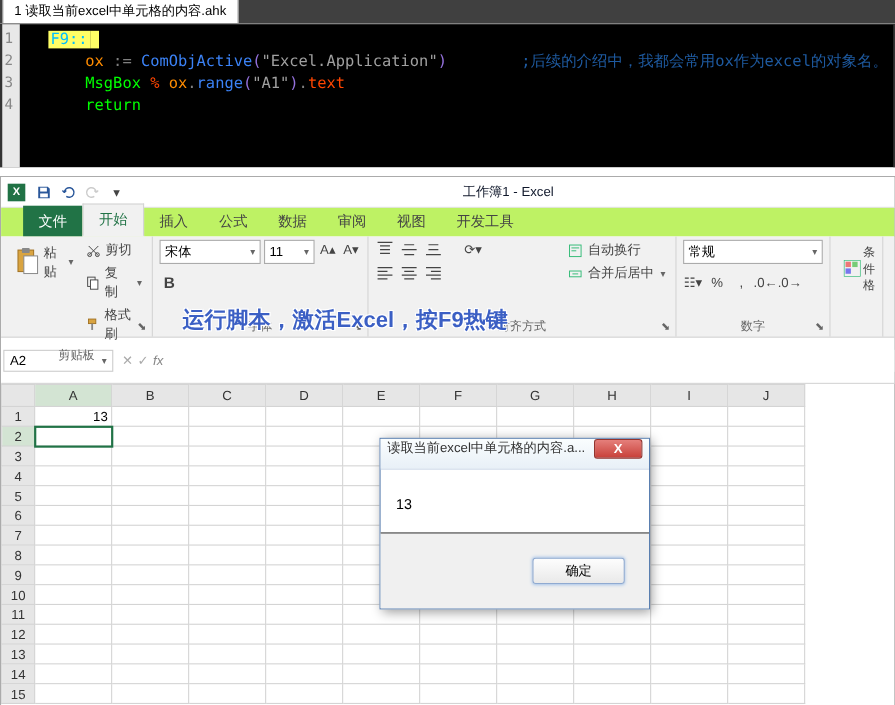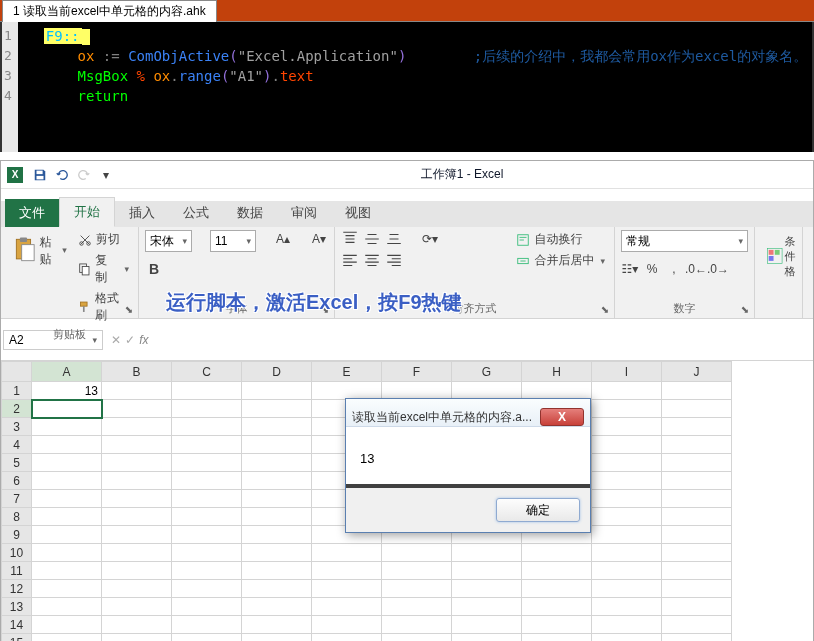--- a/index.html
+++ b/index.html
@@ -1,19 +1,19 @@
 <!DOCTYPE html>
 <html><head>
 <meta charset="utf-8">
 <style>
 * { box-sizing: border-box; margin: 0; padding: 0; }
 body { font-family: "Microsoft YaHei", "SimSun", Arial, sans-serif; font-size: 12px; background: #fff; width: 814px; height: 641px; overflow: hidden; position: relative; }
 
 
-.editor-tab-bar { background: #c2410c; border-bottom: 1px solid #888; height: 22px; display: flex; align-items: center; }
+.editor-tab-bar { background: #404040; border-bottom: 1px solid #888; height: 22px; display: flex; align-items: flex-end; }
 .editor-tab { background: #fff; border: 1px solid #888; border-bottom: none; padding: 2px 10px; font-size: 12px; margin-left: 2px; }
 .editor-area { background: #000; color: #fff; font-family: "Consolas", monospace; font-size: 14px; display: flex; height: 130px; border-left: 2px solid #333; border-right: 2px solid #333; }
 .gutter { background: #e8e8e8; color: #888; width: 30px; text-align: right; padding: 4px 6px 4px 2px; font-size: 13px; line-height: 20px; }
 .code-lines { padding: 4px 26px; line-height: 20px; flex: 1; white-space: pre; }
 .code-lines .l { display: block; }
 .hk-text { background: #ffff66; color: #00bfff; padding: 0 2px; }
 .cursor-block { background: #ffff66; display: inline-block; width: 8px; height: 16px; vertical-align: middle; }
 .kw-var { color: #ff8c00; }
 .op { color: #808080; }
 .fn-call { color: #3b82f6; }
@@ -25,37 +25,37 @@
 .ret { color: #00ff00; }
 .comment { color: #1e5aa0; }
 
 
 .excel-wrap { border: 1px solid #ababab; margin-top: 8px; background: #fff; }
 .excel-titlebar { background: #fff; height: 28px; display: flex; align-items: center; padding: 0 6px; border-bottom: 1px solid #e1e1e1; }
 .excel-logo { width: 16px; height: 16px; background: #207245; color: #fff; font-weight: bold; font-size: 10px; display: flex; align-items: center; justify-content: center; margin-right: 6px; }
 .qat-btn { width: 20px; height: 20px; display: flex; align-items: center; justify-content: center; color: #444; margin: 0 1px; cursor: pointer; }
 .qat-btn svg { width: 14px; height: 14px; }
 .excel-title-text { flex: 1; text-align: center; color: #0f172a; font-size: 12px; }
-.ribbon-tabs { display: flex; align-items: flex-end; background: #e5e5e5; height: 26px; padding-left: 4px; margin-top: 12px; }
+.ribbon-tabs { display: flex; align-items: flex-end; background: #bef264; height: 26px; padding-left: 20px; }
 .ribbon-tab { padding: 5px 14px; color: #444; cursor: pointer; font-size: 13px; }
 .ribbon-tab.file { background: #217346; color: #fff; }
 .ribbon-tab.active { color: #217346; border: 1px solid #d4d4d4; border-bottom: 1px solid #f1f1f1; background: #f1f1f1; }
 .ribbon-body { background: #f1f1f1; border-bottom: 1px solid #d4d4d4; height: 92px; display: flex; position: relative; }
 .ribbon-group { border-right: 1px solid #d4d4d4; padding: 3px 6px 1px; display: flex; flex-direction: column; position: relative; }
 .group-content { flex: 1; display: flex; align-items: flex-start; gap: 4px; }
 .group-label { text-align: center; color: #666; font-size: 11px; padding: 2px 0 1px; }
 .big-btn { display: flex; flex-direction: row; align-items: center; padding: 2px 4px; cursor: pointer; }
 .big-btn svg { width: 30px; height: 30px; }
 .big-btn-label { font-size: 12px; color: #444; margin-top: 2px; }
 .small-stack { display: flex; flex-direction: column; gap: 2px; }
 .small-btn { display: flex; align-items: center; gap: 4px; padding: 1px 3px; cursor: pointer; font-size: 12px; color: #444; }
 .small-btn svg { width: 14px; height: 14px; }
 .combo { border: 1px solid #ababab; background: #fff; height: 22px; display: flex; align-items: center; padding: 0 4px; font-size: 12px; }
 .combo-arrow { margin-left: auto; font-size: 9px; color: #666; }
-.font-row { display: flex; gap: 18px; margin-bottom: 4px; }
+.font-row { display: flex; gap: 3px; margin-bottom: 4px; }
 .icon-row { display: flex; gap: 4px; align-items: center; }
 .ico { width: 18px; height: 18px; display: flex; align-items: center; justify-content: center; cursor: pointer; color: #444; }
 .bold-b { font-weight: bold; font-size: 14px; }
 .overlay-text { position: absolute; left: 165px; top: 62px; font-size: 20px; font-weight: bold; color: #3b5fc4; text-shadow: -1px -1px 0 #fff, 1px -1px 0 #fff, -1px 1px 0 #fff, 1px 1px 0 #fff; z-index: 5; pointer-events: none; white-space: nowrap; }
 .dialog-launcher { position: absolute; right: 2px; bottom: 2px; width: 14px; height: 14px; font-size: 10px; color: #666; display: flex; align-items: center; justify-content: center; cursor: pointer; }
 
 
 .formula-bar { display: flex; align-items: center; border-bottom: 1px solid #d4d4d4; height: 42px; background: #fff; }
 .name-box { width: 100px; border: 1px solid #ccc; margin: 2px; height: 20px; display: flex; align-items: center; padding: 0 5px; }
 .name-box-arrow { margin-left: auto; font-size: 9px; color: #666; }
@@ -70,24 +70,24 @@
 .grid thead th { background: #e6e6e6; height: 20px; min-width: 70px; font-weight: normal; color: #333; text-align: center; }
 .grid thead th.corner { min-width: 30px; background: #e6e6e6; }
 .grid tbody th { background: #e6e6e6; min-width: 30px; font-weight: normal; color: #333; text-align: center; height: 18px; }
 .grid td { min-width: 70px; height: 18px; padding: 0 3px; text-align: right; background: #fff; }
 .grid tbody tr.selrow th { background: #d3e4d3; }
 .grid thead th.selcol { background: #d3e4d3; }
 td.active-cell { outline: 2px solid #217346; outline-offset: -1px; }
 
 
 .msgbox { position: absolute; left: 345px; top: 398px; width: 246px; background: #fff; border: 1px solid #5a7fb0; box-shadow: 2px 2px 10px rgba(0,0,0,0.4); z-index: 20; }
-.msgbox-title { background: linear-gradient(#fafdfe, #e8f0f7); height: 28px; display: flex; align-items: flex-end; padding: 0 6px; font-size: 12px; color: #333; border-bottom: 1px solid #cdd9e8; }
+.msgbox-title { background: linear-gradient(#fafdfe, #e8f0f7); height: 28px; display: flex; align-items: flex-start; padding: 0 6px; font-size: 12px; color: #333; border-bottom: 1px solid #cdd9e8; }
 .msgbox-close { margin-left: auto; width: 44px; height: 18px; background: linear-gradient(#e57f7b, #c8413a); border: 1px solid #92332e; border-radius: 3px; color: #fff; display: flex; align-items: center; justify-content: center; font-size: 12px; cursor: pointer; font-weight: bold; }
 .msgbox-body { padding: 24px 14px 18px; font-size: 13px; color: #000; }
-.msgbox-footer { background: #f0f0f0; padding: 10px; display: flex; justify-content: flex-end; border-top: 4px solid #404040; }
+.msgbox-footer { background: #f0f0f0; padding: 22px; display: flex; justify-content: flex-end; border-top: 1px solid #404040; }
 .msgbox-btn { min-width: 84px; height: 24px; background: linear-gradient(#fdfdfd, #e9e9e9); border: 1px solid #8faad1; border-radius: 3px; cursor: pointer; font-size: 12px; box-shadow: 0 0 3px #a3c2e8; }
 </style>
 </head>
 <body>
 
 <div class="editor-tab-bar">
   <div class="editor-tab">1 读取当前excel中单元格的内容.ahk</div>
 </div>
 <div class="editor-area">
   <div class="gutter">
@@ -123,20 +123,21 @@
     <div class="excel-title-text">工作簿1 - Excel</div>
   </div>
   <div class="ribbon-tabs">
     <div class="ribbon-tab file">文件</div>
     <div class="ribbon-tab active">开始</div>
     <div class="ribbon-tab">插入</div>
     <div class="ribbon-tab">公式</div>
     <div class="ribbon-tab">数据</div>
     <div class="ribbon-tab">审阅</div>
     <div class="ribbon-tab">视图</div>
+    <div class="ribbon-tab">开发工具</div>
   </div>
   <div class="ribbon-body">
     <div class="overlay-text">运行脚本，激活Excel，按F9热键</div>
 
     <div class="ribbon-group" style="width:138px">
       <div class="group-content">
         <div class="big-btn">
           <svg viewBox="0 0 32 32">
               <rect x="6" y="4" width="16" height="22" fill="#d9a441" stroke="#a07020"></rect>
               <rect x="10" y="2" width="8" height="5" rx="1" fill="#888"></rect>

